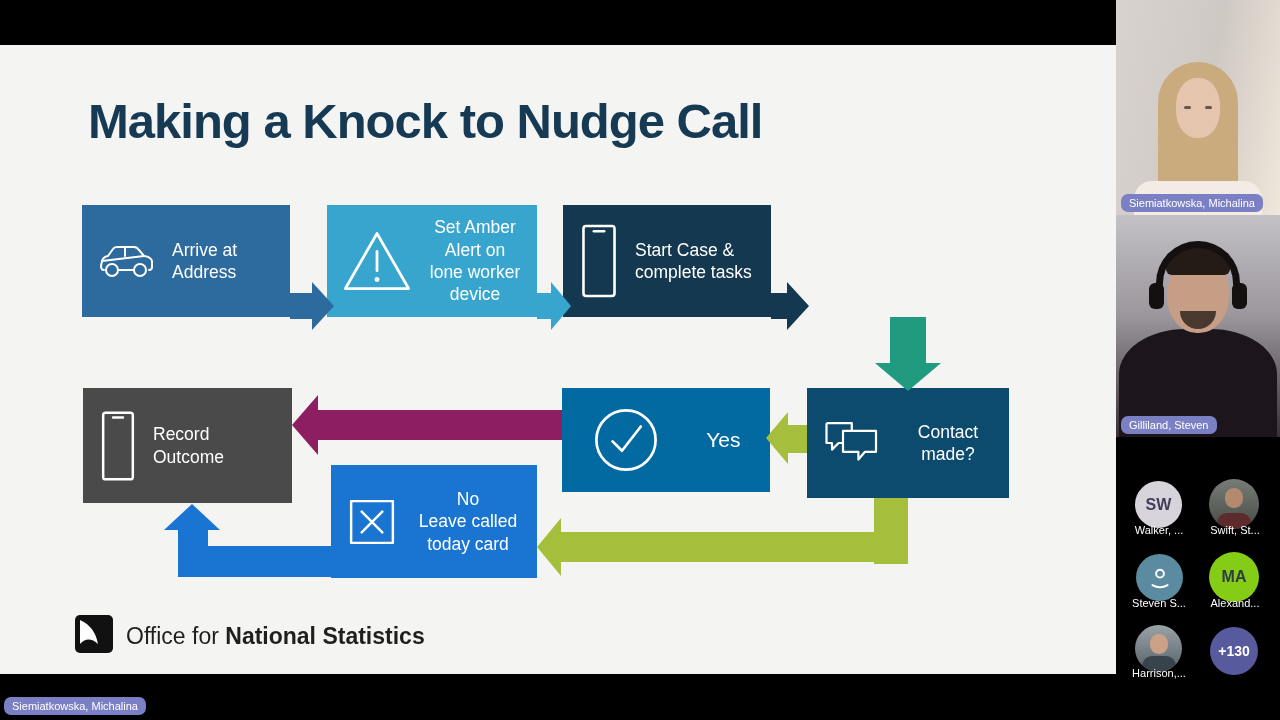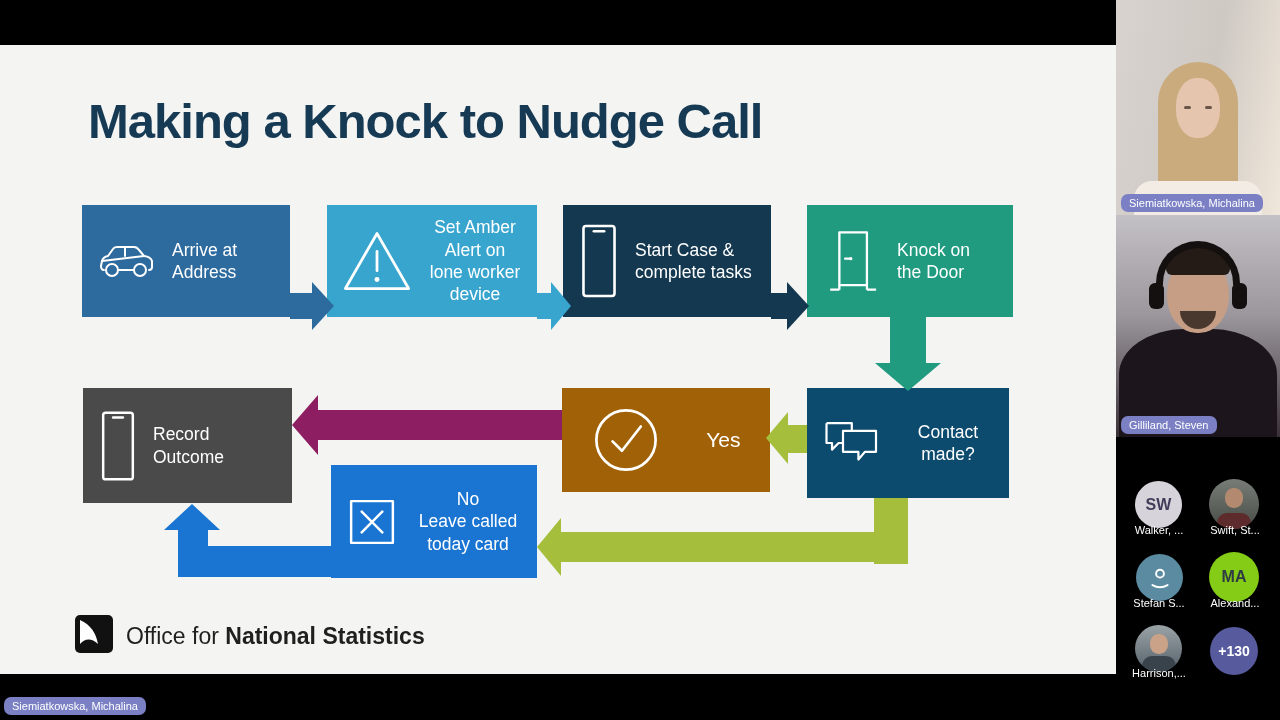--- a/index.html
+++ b/index.html
@@ -15,21 +15,21 @@
   .fbox { position:absolute; display:flex; align-items:center; gap:14px; padding:10px 14px; color:#fff; }
   .fbox .ficon { flex:0 0 auto; display:flex; align-items:center; justify-content:center; }
   .fbox .ficon svg { display:block; }
   .fbox .flabel { font-size:17.5px; line-height:1.28; white-space:pre-line; }
   .fbox.center .flabel { text-align:center; }
   .b-arrive  { left:82px;  top:160px; width:208px; height:112px; background:#2d6a9e; }
   .b-amber   { left:327px; top:160px; width:210px; height:112px; background:#38a5cf; }
   .b-start   { left:563px; top:160px; width:208px; height:112px; background:#14384f; }
   .b-knock   { left:807px; top:160px; width:206px; height:112px; background:#209b80; }
   .b-contact { left:807px; top:343px; width:202px; height:110px; background:#0c4a6e; }
-  .b-yes     { left:562px; top:343px; width:208px; height:104px; background:#a16207; justify-content:space-around; }
+  .b-yes     { left:562px; top:343px; width:208px; height:104px; background:#0369a1; justify-content:space-around; }
   .b-yes .flabel { font-size:21px; }
   .b-record  { left:83px;  top:343px; width:209px; height:115px; background:#4a4a4a; }
   .b-no      { left:331px; top:420px; width:206px; height:113px; background:#1a75d2; z-index:2; }
 
   
   .bar { position:absolute; z-index:3; }
   .tri { position:absolute; width:0; height:0; z-index:3; }
 
   
   .ons { position:absolute; left:75px; top:570px; display:flex; align-items:center; gap:13px; }
@@ -105,31 +105,20 @@
         <span class="ficon">
           <svg width="72" height="66" viewBox="0 0 52 48" fill="none" stroke="#fff" stroke-width="2" stroke-linejoin="round">
             <path d="M26 4 L49 44 L3 44 Z"></path>
             <path d="M26 17 L26 31" stroke-linecap="round"></path>
             <circle cx="26" cy="37.5" r="1.8" fill="#fff" stroke="none"></circle>
           </svg>
         </span>
         <span class="flabel">Set Amber Alert on lone worker device</span>
       </div>
 
-      <div class="fbox b-knock">
-        <span class="ficon">
-          <svg width="62" height="70" viewBox="0 0 54 60" fill="none" stroke="#fff" stroke-width="2" stroke-linejoin="round">
-            <rect x="16" y="5" width="24" height="46"></rect>
-            <path d="M21 28 L25 28" stroke-linecap="round"></path>
-            <circle cx="26" cy="28" r="1.4" fill="#fff" stroke="none"></circle>
-            <path d="M8 55 L16 55 M40 55 L48 55 M16 51 L16 55 M40 51 L40 55"></path>
-          </svg>
-        </span>
-        <span class="flabel">Knock on the Door</span>
-      </div>
 
       <div class="fbox b-contact center">
         <span class="ficon">
           <svg width="66" height="54" viewBox="0 0 60 48" fill="none" stroke="#fff" stroke-width="2" stroke-linejoin="round">
             <path d="M5 6 L28 6 L28 13 M5 6 L5 24 L10 24 L10 30 L16 24 L20 24"></path>
             <path d="M20 13 L50 13 L50 32 L40 32 L34 39 L34 32 L20 32 Z"></path>
           </svg>
         </span>
         <span class="flabel">Contact made?</span>
       </div>
@@ -243,21 +232,21 @@
 
     <div class="avatar" style="left:20px; top:554px; background:#5b8ba0;">
       <svg width="26" height="26" viewBox="0 0 24 24" fill="none" stroke="#fff" stroke-width="1.8" stroke-linecap="round">
         <circle cx="12" cy="8" r="3.6"></circle>
         <path d="M5 18.5 Q12 22.5 19 18.5"></path>
       </svg>
     </div>
     <div class="avatar" style="left:93px; top:552px; width:50px; height:50px; background:#84cc16; color:#2e3a44; font-size:16px;">
       <span>MA</span>
     </div>
-    <div class="p-label" style="left:6px; top:597px;">Stefan S...</div>
+    <div class="p-label" style="left:6px; top:597px;">Steven S...</div>
     <div class="p-label" style="left:82px; top:597px;">Alexand...</div>
 
     <div class="avatar" style="left:19px; top:625px; background:linear-gradient(#9aa3a6,#55606a);">
       <div class="ph-head" style="background:#c9a287;"></div>
       <div class="ph-body" style="background:#39434c;"></div>
     </div>
     <div class="avatar" style="left:94px; top:627px; width:48px; height:48px; background:#575b9d; color:#fff; font-size:14px;">
       <span>+130</span>
     </div>
     <div class="p-label" style="left:6px; top:667px;">Harrison,...</div>

